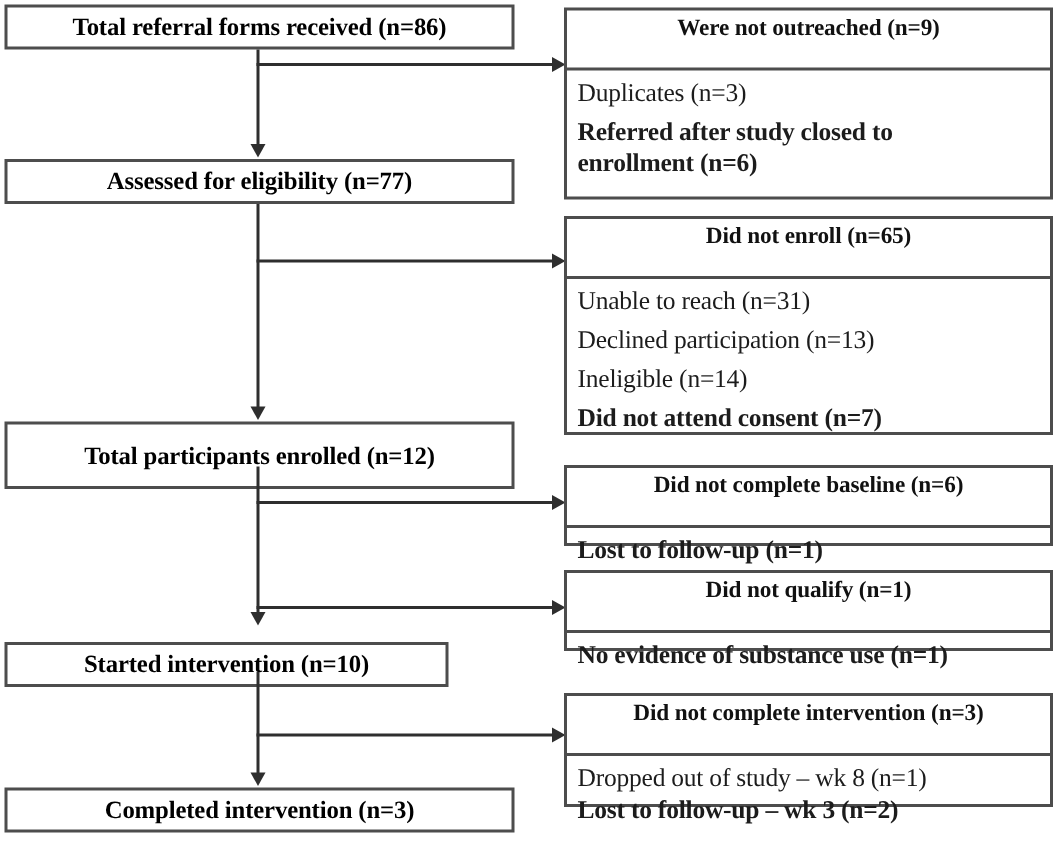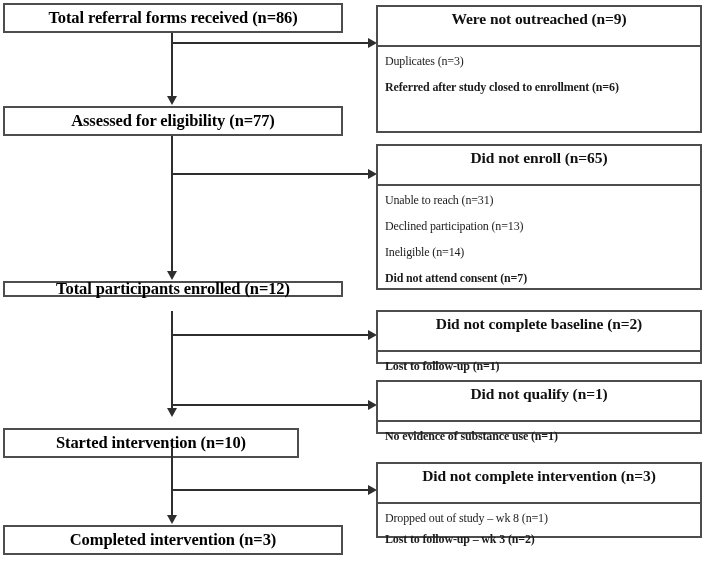--- a/index.html
+++ b/index.html
@@ -51,21 +51,21 @@
     letter-spacing: -0.1px;
     color: #111111;
     white-space: nowrap;
     overflow: hidden;
   }
   .excl-body {
     box-sizing: border-box;
     padding: 4px 0 2px 7px;
   }
   .excl-item {
-    font-size: 12px;
+    font-size: 17px;
     line-height: 21px;
     color: #1c1c1c;
     letter-spacing: -0.15px;
     margin-bottom: 5px;
   }
   .excl-item:last-child { margin-bottom: 0; font-weight: bold; }
   .excl-tight .excl-item { margin-bottom: 0; }
 
   
   .vline {
@@ -103,21 +103,21 @@
 <div id="canvas">
 
   <div class="flow-box" style="left:3px; top:3px; width:340px; height:30px;">
     <span>Total referral forms received (n=86)</span>
   </div>
 
   <div class="flow-box" style="left:3px; top:106px; width:340px; height:30px;">
     <span>Assessed for eligibility (n=77)</span>
   </div>
 
-  <div class="flow-box" style="left:3px; top:281px; width:340px; height:16px;">
+  <div class="flow-box" style="left:3px; top:281px; width:340px; height:45px;">
     <span>Total participants enrolled (n=12)</span>
   </div>
 
   <div class="flow-box" style="left:3px; top:428px; width:296px; height:30px;">
     <span>Started intervention (n=10)</span>
   </div>
 
   <div class="flow-box" style="left:3px; top:525px; width:340px; height:30px;">
     <span>Completed intervention (n=3)</span>
   </div>
@@ -161,21 +161,21 @@
     <div class="excl-head">Did not enroll (n=65)</div>
     <div class="excl-body">
       <div class="excl-item">Unable to reach (n=31)</div>
       <div class="excl-item">Declined participation (n=13)</div>
       <div class="excl-item">Ineligible (n=14)</div>
       <div class="excl-item">Did not attend consent (n=7)</div>
     </div>
   </div>
 
   <div class="excl-box excl-tight" style="left:376px; top:310px; width:326px; height:54px;">
-    <div class="excl-head">Did not complete baseline (n=2)</div>
+    <div class="excl-head">Did not complete baseline (n=6)</div>
     <div class="excl-body">
       <div class="excl-item">Lost to follow-up (n=1)</div>
     </div>
   </div>
 
   <div class="excl-box excl-tight" style="left:376px; top:380px; width:326px; height:54px;">
     <div class="excl-head">Did not qualify (n=1)</div>
     <div class="excl-body">
       <div class="excl-item">No evidence of substance use (n=1)</div>
     </div>

